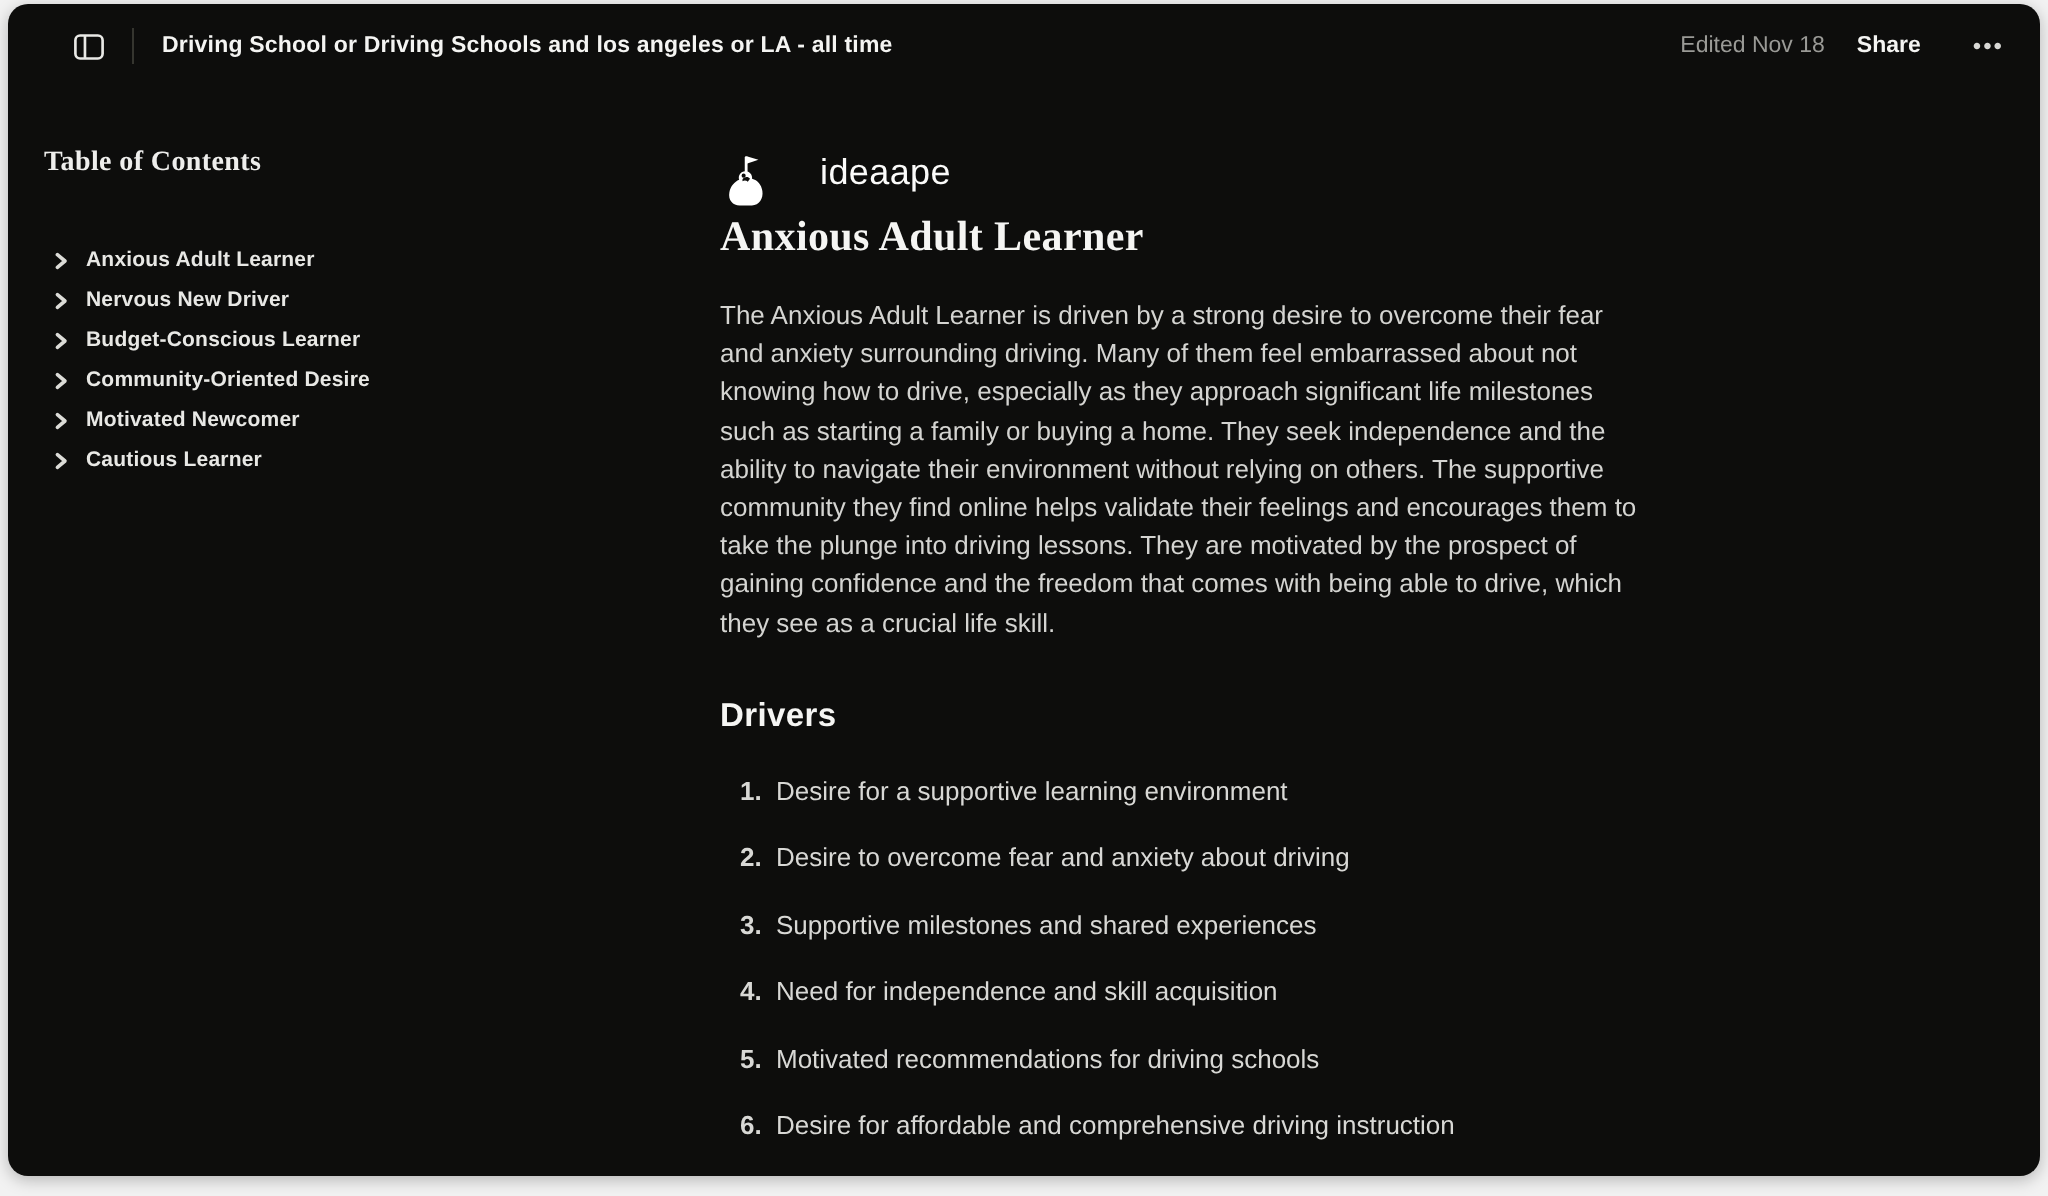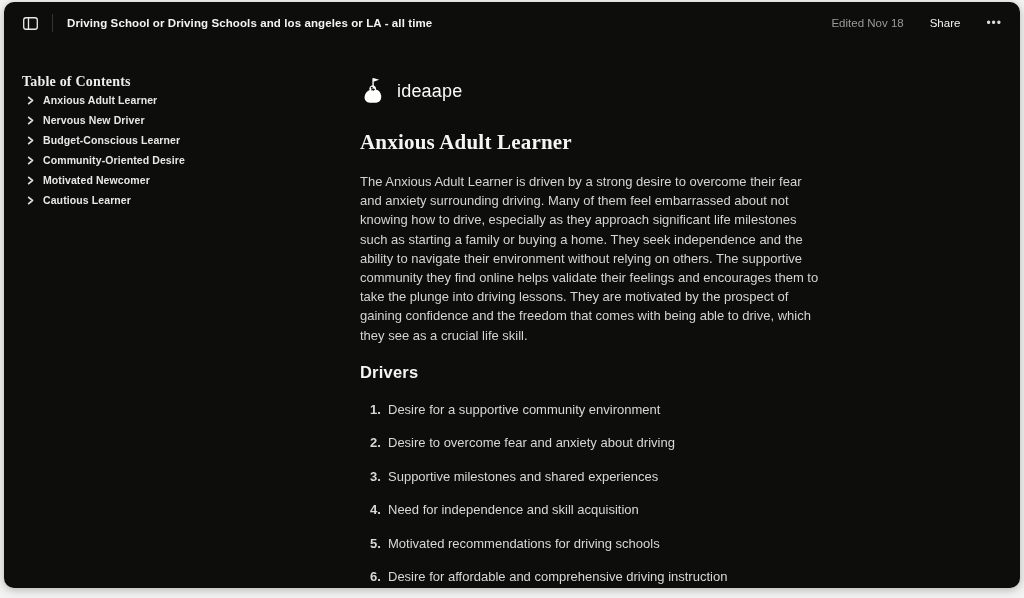--- a/index.html
+++ b/index.html
@@ -17,21 +17,21 @@
     box-shadow: 0 2px 8px rgba(0,0,0,0.25);
     overflow: hidden;
     color: #d6d6d4;
   }
 
   
   .topbar {
     height: 42px;
     display: flex;
     align-items: center;
-    padding: 0 18px 0 14px;
+    padding: 0 18px 0 28px;
   }
   .panel-toggle {
     width: 24px; height: 24px;
     display: flex; align-items: center; justify-content: center;
     border-radius: 4px;
     cursor: pointer;
     background: transparent;
     border: none;
   }
   .topbar-divider {
@@ -42,25 +42,25 @@
   .doc-title {
     font-size: 11.5px;
     font-weight: 700;
     color: #f4f4f2;
     letter-spacing: 0.1px;
   }
   .topbar-spacer { flex: 1; }
   .edited {
     font-size: 11.5px;
     color: #9a9a96;
-    margin-right: 26px;
+    margin-right: 16px;
   }
   .share-btn {
     font-size: 11.5px;
-    font-weight: 400;
+    font-weight: 700;
     color: #f4f4f2;
     background: transparent;
     border: none;
     cursor: pointer;
     margin-right: 26px;
     font-family: "Liberation Sans", sans-serif;
   }
   .more-btn {
     font-size: 12px;
     color: #d9d9d6;
@@ -75,21 +75,21 @@
   .toc {
     position: absolute;
     left: 18px; top: 72px;
     width: 300px;
   }
   .toc-heading {
     font-family: "Liberation Serif", "DejaVu Serif", serif;
     font-size: 14px;
     font-weight: 600;
     color: #eeeeec;
-    margin-bottom: 0;
+    margin-bottom: 30px;
     letter-spacing: 0.2px;
   }
   .toc-item {
     display: flex;
     align-items: center;
     gap: 8px;
     padding: 4px 0;
     cursor: pointer;
     color: #e8e8e5;
   }
@@ -106,44 +106,42 @@
   }
 
   
   .content {
     position: absolute;
     left: 356px; top: 74px;
     width: 460px;
   }
   .logo {
     display: flex;
-    align-items: center;
-    gap: 7px;
-    margin-bottom: 24px;
+    gap: 20px;
   }
   .logo-mark { width: 30px; height: 30px; }
   .logo-text {
     font-size: 18px;
     font-weight: 500;
     color: #fbfbfa;
     letter-spacing: 0.2px;
   }
   .h1 {
     font-family: "Liberation Serif", "DejaVu Serif", serif;
     font-size: 21px;
     font-weight: 700;
     color: #f5f5f3;
     margin-bottom: 17px;
     letter-spacing: 0.2px;
   }
   .para {
     font-size: 13px;
     line-height: 19.2px;
     color: #d4d4d1;
-    margin-bottom: 18px;
+    margin-bottom: 28px;
   }
   .h2 {
     font-family: Liberation Sans, sans-serif;
     font-size: 16.5px;
     font-weight: 700;
     color: #f5f5f3;
     margin-bottom: 18px;
     letter-spacing: 0.2px;
   }
   .drivers-list { }
@@ -241,21 +239,21 @@
 
     <h1 class="h1">Anxious Adult Learner</h1>
 
     <p class="para">The Anxious Adult Learner is driven by a strong desire to overcome their fear and anxiety surrounding driving. Many of them feel embarrassed about not knowing how to drive, especially as they approach significant life milestones such as starting a family or buying a home. They seek independence and the ability to navigate their environment without relying on others. The supportive community they find online helps validate their feelings and encourages them to take the plunge into driving lessons. They are motivated by the prospect of gaining confidence and the freedom that comes with being able to drive, which they see as a crucial life skill.</p>
 
     <h2 class="h2">Drivers</h2>
 
     <div class="drivers-list">
         <div class="driver-item">
           <span class="num">1.</span>
-          <span class="txt">Desire for a supportive community environment</span>
+          <span class="txt">Desire for a supportive learning environment</span>
         </div>
         <div class="driver-item">
           <span class="num">2.</span>
           <span class="txt">Desire to overcome fear and anxiety about driving</span>
         </div>
         <div class="driver-item">
           <span class="num">3.</span>
           <span class="txt">Supportive milestones and shared experiences</span>
         </div>
         <div class="driver-item">

